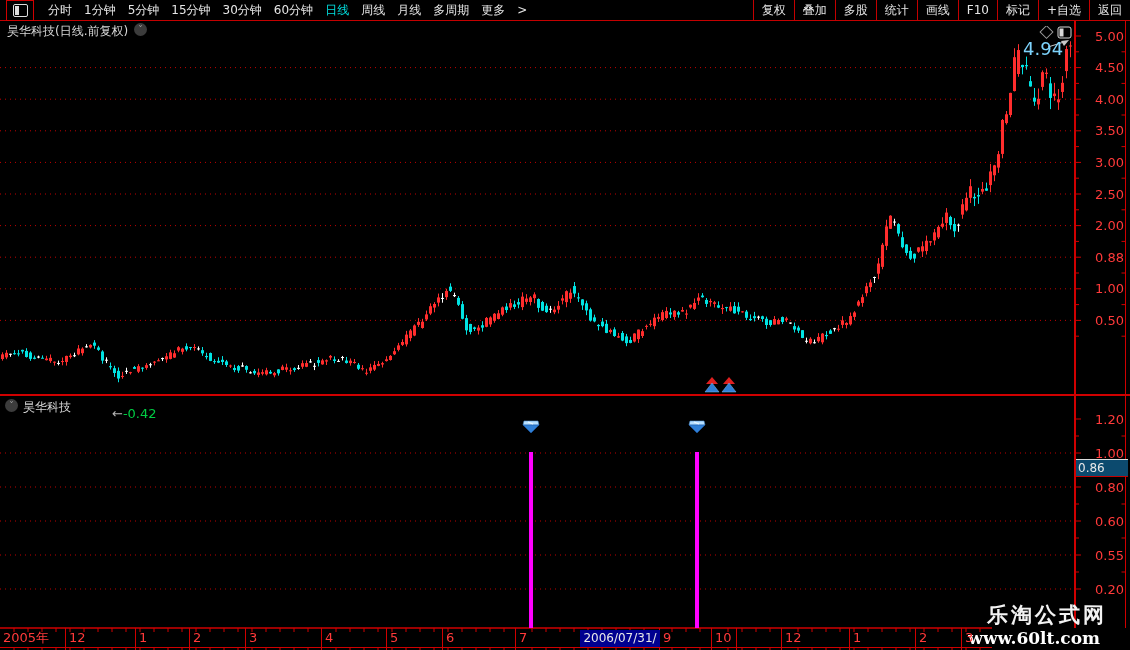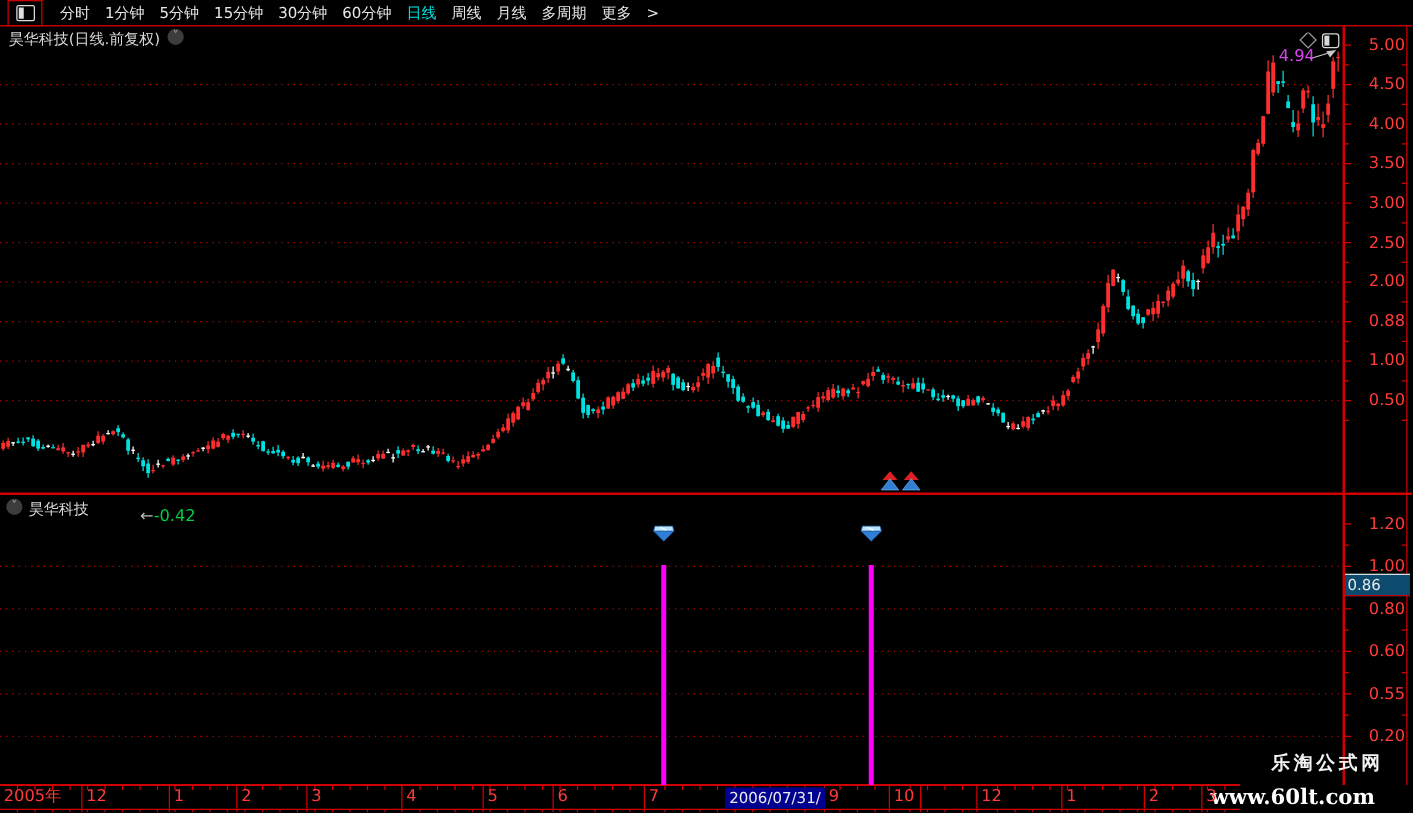--- a/index.html
+++ b/index.html
@@ -24,25 +24,25 @@
                font-size:9px;line-height:13px;text-align:center;display:inline-block;}
   
   .ax-label{position:absolute;color:#ff3a3a;font-size:13px;line-height:13px;width:46px;text-align:right;}
   .tl-label{position:absolute;color:#ff3a3a;font-size:13px;line-height:13px;white-space:nowrap;}
   
   #value-badge{left:1076px;width:50px;height:16px;background:#0c4a6e;border-top:1px solid #dcdcdc;
                border-bottom:1px solid #c40000;color:#e8e8e8;font-size:12px;line-height:16px;padding-left:2px;}
   #date-badge{top:630px;height:17px;background:#000090;color:#e8e8e8;font-size:12px;
               line-height:17px;text-align:center;}
   
-  #anno-high{color:#d946ef;font-size:13px;}
+  #anno-high{color:#7dd3fc;font-size:18px;}
   #anno-low{font-size:13px;color:#b8b8b8;margin-top:37px;}
   #anno-low .val{color:#00cc44;}
   
-  #wm1{right:23px;top:601px;color:#f2f2f2;font-size:15px;font-weight:bold;letter-spacing:3px;}
+  #wm1{right:23px;top:601px;color:#f2f2f2;font-size:21px;font-weight:bold;letter-spacing:3px;}
   #wm2{right:30px;top:628px;color:#ffffff;font-size:17px;font-weight:bold;
        font-family:"DejaVu Serif","Liberation Serif",serif;}
 </style>
 </head>
 <body>
 
 <div id="app">
 
   <svg id="cv" class="abs" width="1130" height="650" viewBox="0 0 1130 650" style="left:0;top:0">
       <line x1="0" y1="20.5" x2="1130" y2="20.5" stroke="#d00000" stroke-width="1"></line>
@@ -835,20 +835,31 @@
         <span class="tb-item">15分钟</span>
         <span class="tb-item">30分钟</span>
         <span class="tb-item">60分钟</span>
         <span class="tb-item active">日线</span>
         <span class="tb-item">周线</span>
         <span class="tb-item">月线</span>
         <span class="tb-item">多周期</span>
         <span class="tb-item">更多</span>
         <span class="tb-item" id="more-arrow">&gt;</span>
     </div>
+    <div id="tb-right">
+        <span class="tbr-item">复权</span>
+        <span class="tbr-item">叠加</span>
+        <span class="tbr-item">多股</span>
+        <span class="tbr-item">统计</span>
+        <span class="tbr-item">画线</span>
+        <span class="tbr-item">F10</span>
+        <span class="tbr-item">标记</span>
+        <span class="tbr-item">+自选</span>
+        <span class="tbr-item">返回</span>
+      </div>
   </div>
 
   <div class="abs panel-title" style="left:7px;top:23px">昊华科技(日线.前复权)</div>
   <span class="abs chev-circle" style="left:134px;top:23px">˅</span>
 
   <svg class="abs" style="left:1036px;top:26px" width="38" height="15">
     <rect x="6" y="1.5" width="9" height="9" transform="rotate(45 10.5 6)" fill="none" stroke="#9a9a9a"></rect>
     <g>
       <rect x="22" y="1" width="13" height="11" rx="2" fill="none" stroke="#d8d8d8"></rect>
       <rect x="23.5" y="2.5" width="4" height="8" fill="#d8d8d8"></rect>

